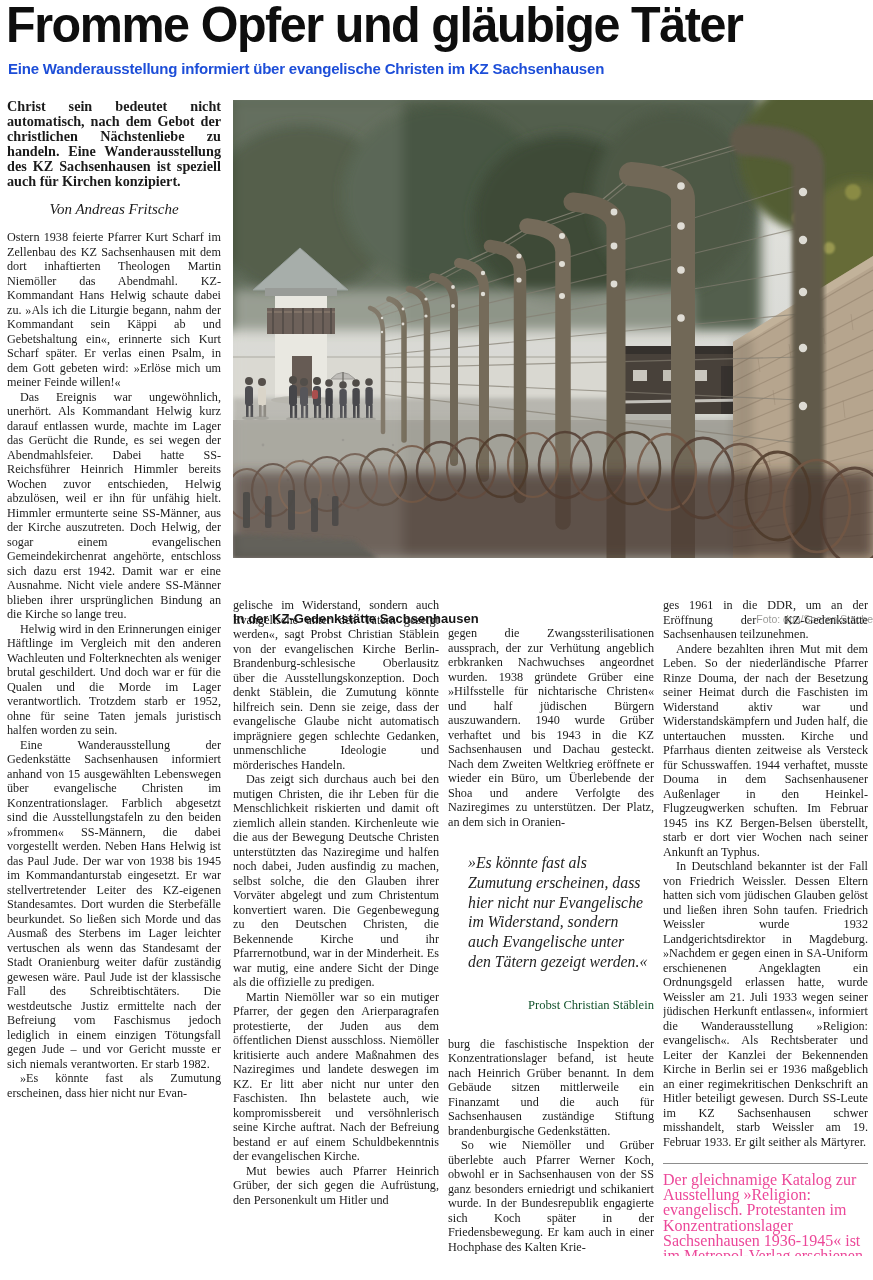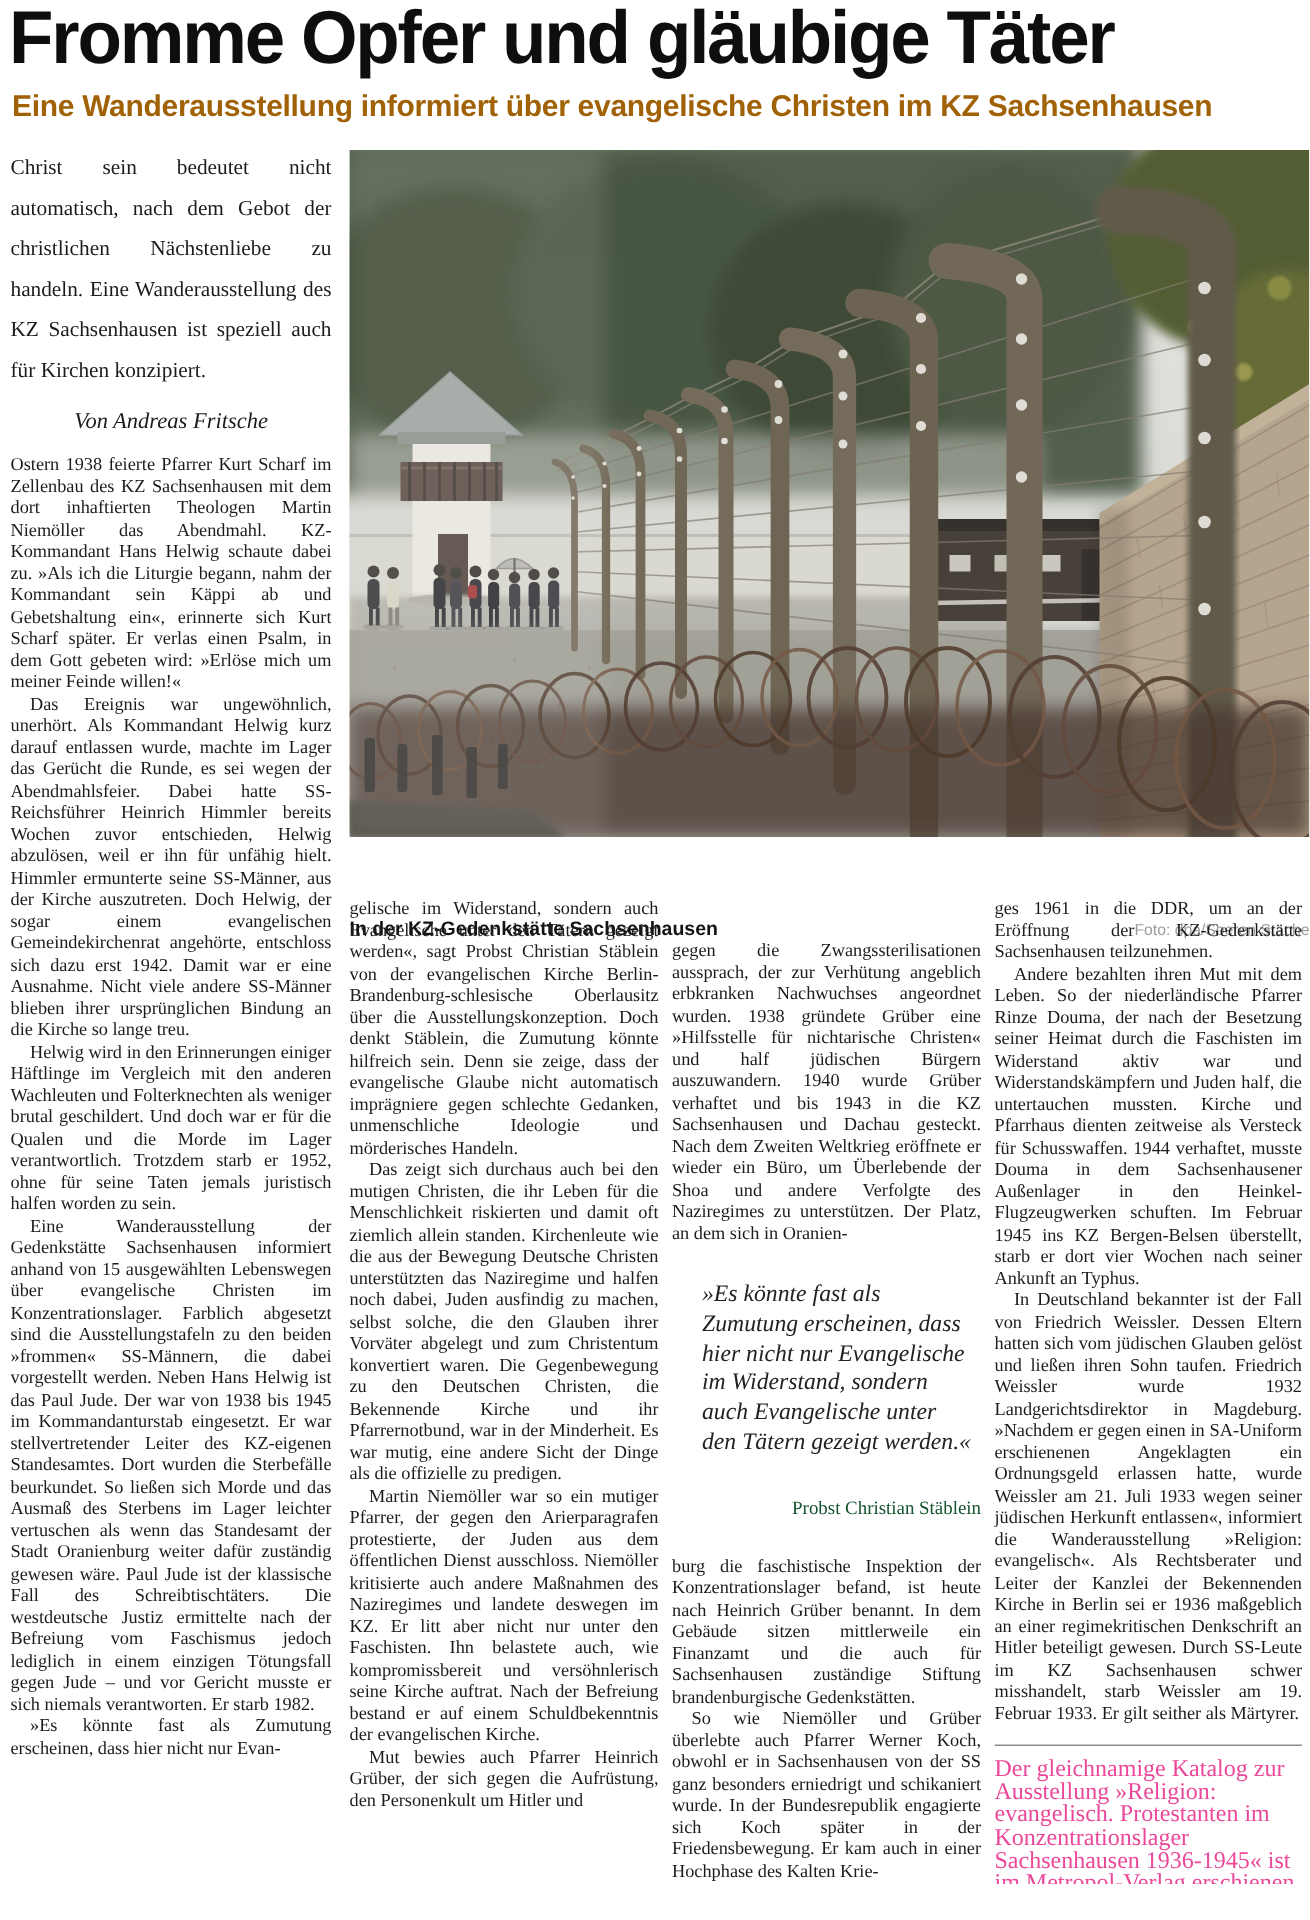--- a/index.html
+++ b/index.html
@@ -8,32 +8,32 @@
     font-family:"Liberation Serif",serif;color:#1b1b1b;
   }
   .headline{
     position:absolute;left:6px;top:-4px;margin:0;width:867px;
     font-family:"Liberation Sans",sans-serif;font-weight:700;font-size:50px;
     letter-spacing:-1.5px;color:#0e0e0e;white-space:nowrap;
     transform:scaleX(.97);transform-origin:left top;
   }
   .subheadline{
     position:absolute;left:8px;top:60px;margin:0;width:860px;
-    font-family:"Liberation Sans",sans-serif;font-weight:700;font-size:20px;
-    letter-spacing:-.2px;color:#a16207;white-space:nowrap;
+    font-family:"Liberation Sans",sans-serif;font-weight:700;font-size:15px;
+    letter-spacing:-.2px;color:#1d4ed8;white-space:nowrap;
   }
   .col{
     position:absolute;text-align:justify;font-size:12.2px;line-height:14.5px;
     overflow:hidden;hyphens:auto;-webkit-hyphens:auto;overflow-wrap:break-word;
   }
   .col p{margin:0;}
   .col p.ind{text-indent:13px;}
   .col1{left:7px;top:99px;width:214px;height:1181px;}
   .lead{
-    font-weight:400;font-size:14.2px;line-height:27px;margin:0 0 12px 0 !important;
+    font-weight:700;font-size:14.2px;line-height:15px;margin:0 0 12px 0 !important;
   }
   .byline{
     font-style:italic;font-size:15px;line-height:16px;margin:0 0 13px 0 !important;
     text-align:center;
   }
   .photo{
     position:absolute;left:233px;top:100px;width:640px;height:458px;margin:0;
     background:#cfd0ca;overflow:hidden;
   }
   .photo svg{display:block;width:640px;height:458px;}

